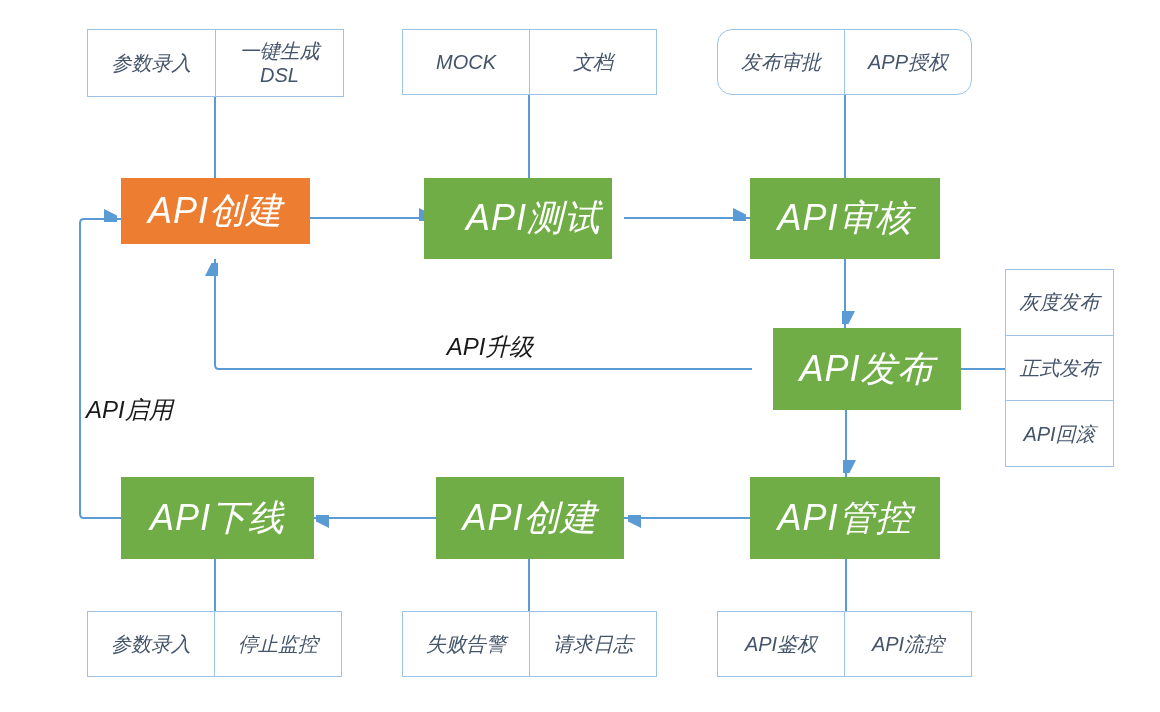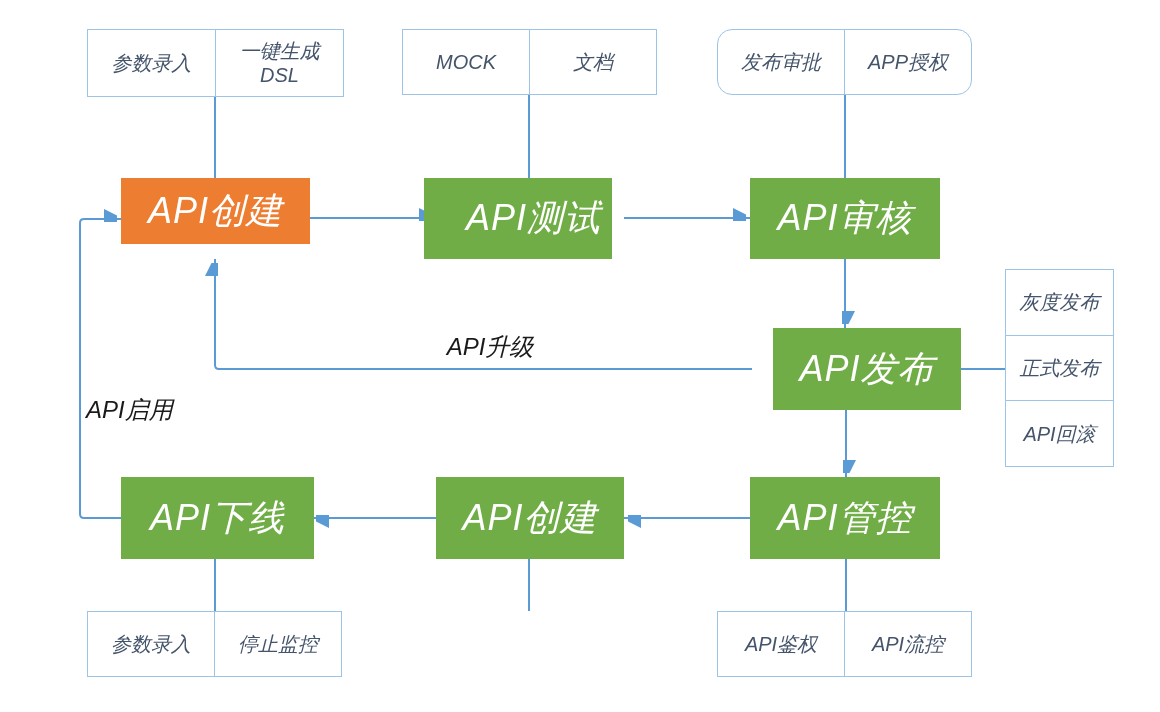--- a/index.html
+++ b/index.html
@@ -135,20 +135,24 @@
   <div class="featbox vert" style="left:1005px; top:269px; width:109px; height:198px;">
     <div class="cell">灰度发布</div>
     <div class="cell">正式发布</div>
     <div class="cell">API回滚</div>
   </div>
 
   <div class="featbox horiz" style="left:87px; top:611px; width:255px; height:66px;">
     <div class="cell">参数录入</div>
     <div class="cell">停止监控</div>
   </div>
+  <div class="featbox horiz" style="left:402px; top:611px; width:255px; height:66px;">
+    <div class="cell">失败告警</div>
+    <div class="cell">请求日志</div>
+  </div>
   <div class="featbox horiz" style="left:717px; top:611px; width:255px; height:66px;">
     <div class="cell">API鉴权</div>
     <div class="cell">API流控</div>
   </div>
 
   <div class="edge-label centered" style="left:430px; top:331px; width:120px;">API升级</div>
   <div class="edge-label" style="left:86px; top:394px;">API启用</div>
 
 </div>
 

